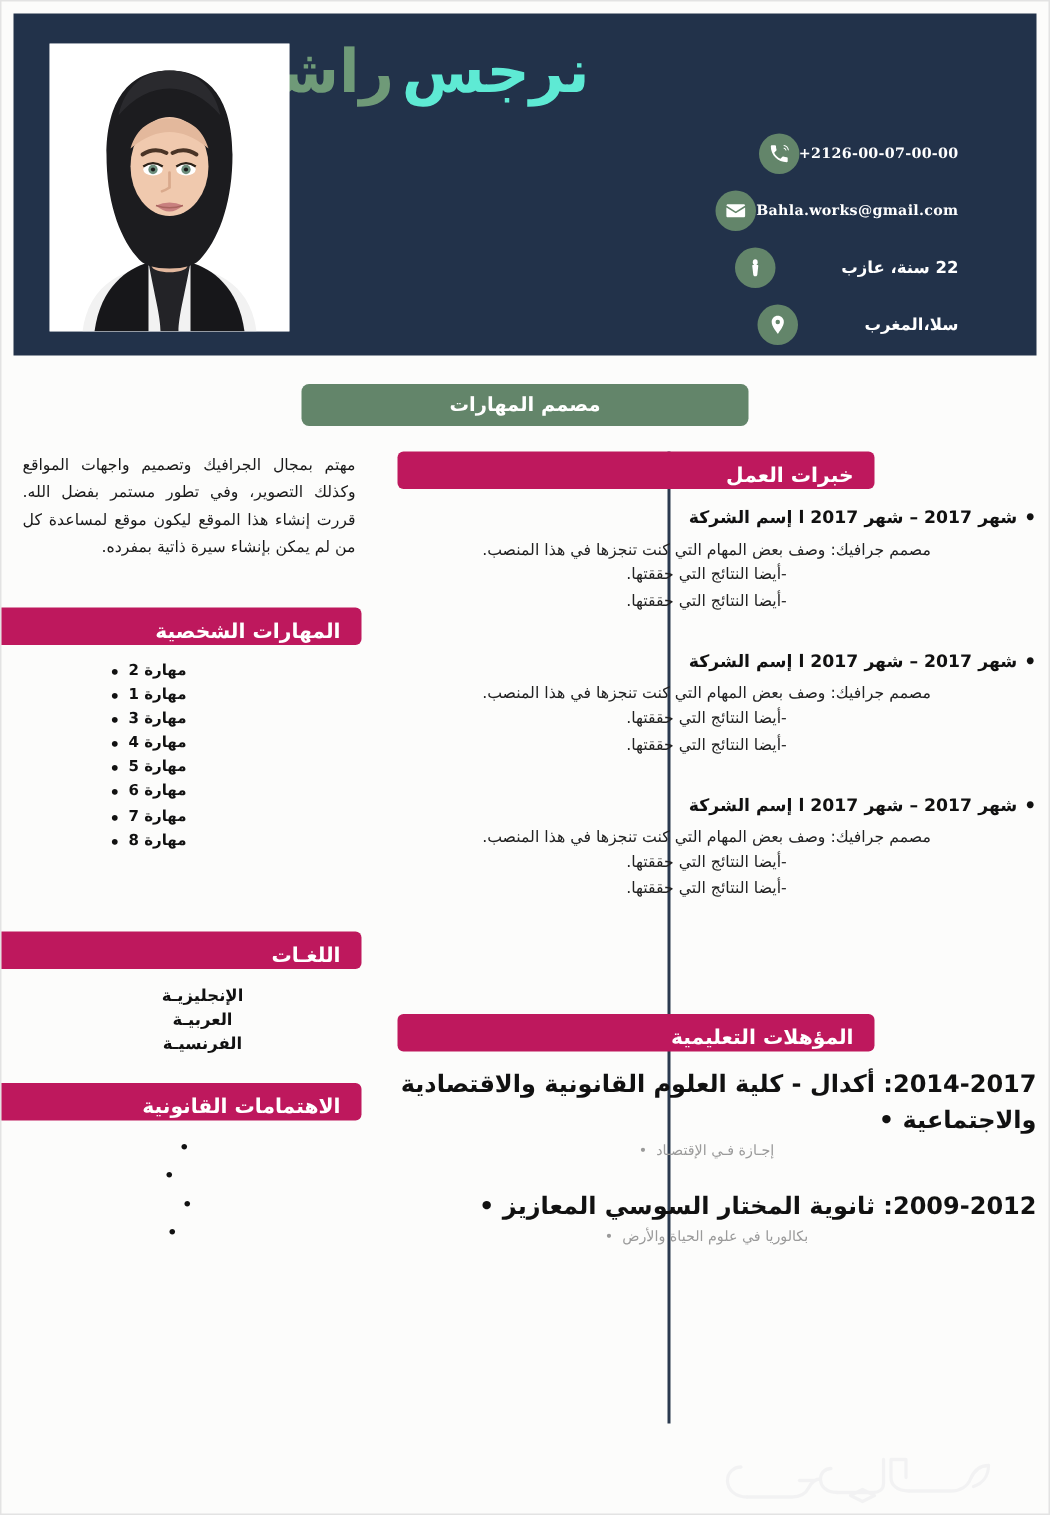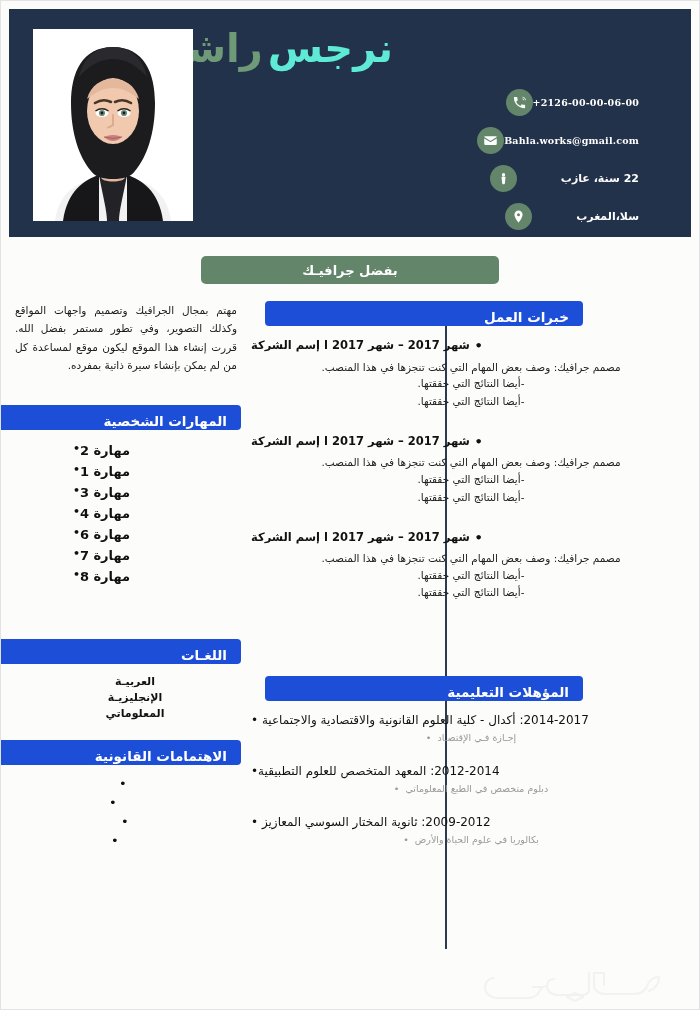--- a/index.html
+++ b/index.html
@@ -149,21 +149,21 @@
     position: absolute;
     top: 300px;
     right: 8px;
     width: 440px;
     direction: rtl;
   }
 
   .sec-bar {
     position: relative;
     height: 25px;
-    background: #1d4ed8;
+    background: #be185d;
     border-radius: 4px;
     overflow: hidden;
   }
   .sec-bar .sec-title {
     position: absolute;
     right: 14px;
     top: 8px;
     color: #ffffff;
     font-size: 13.5px;
     font-weight: bold;
@@ -174,21 +174,21 @@
     width: 318px;
     margin-right: 108px;
   }
 
   .exp-list { margin-top: 10px; }
   .exp-item { margin-bottom: 22px; }
   .exp-head {
     font-size: 11.5px;
     font-weight: bold;
     color: #111111;
-    text-align: left;
+    text-align: right;
     direction: rtl;
     line-height: 1.5;
   }
   .exp-head .bullet-dot {
     font-size: 13px;
     vertical-align: middle;
   }
   .exp-desc {
     font-size: 10.5px;
     color: #222222;
@@ -201,24 +201,24 @@
     font-size: 10.5px;
     color: #222222;
     text-align: center;
     line-height: 1.65;
     direction: rtl;
   }
 
   .edu-list { margin-top: 10px; }
   .edu-item { margin-bottom: 17px; }
   .edu-head {
-    font-size: 12px;
-    font-weight: normal;
+    font-size: 16px;
+    font-weight: bold;
     color: #111111;
-    text-align: left;
+    text-align: right;
     direction: rtl;
     line-height: 1.5;
   }
   .edu-sub {
     font-size: 9.5px;
     color: #9a9a9a;
     text-align: center;
     margin-top: 2px;
     direction: rtl;
     line-height: 1.5;
@@ -247,21 +247,21 @@
     padding: 0 10px 0 6px;
   }
 
   .skill-list {
     list-style: none;
     margin: 10px 0 0 0;
     padding: 0;
     direction: rtl;
   }
   .skill-list li {
-    font-size: 13px;
+    font-size: 10px;
     font-weight: bold;
     color: #111111;
     line-height: 1.62;
     text-align: center;
     padding-right: 46px;
     position: relative;
   }
   .skill-list li::after {
     content: "\2022";
     position: absolute;
@@ -335,21 +335,21 @@
     <div class="contact-list">
 
       <div class="contact-row">
         <span class="c-icon">
           <svg width="15" height="15" viewBox="0 0 24 24" fill="#ffffff">
             <path d="M6.6 10.8c1.4 2.8 3.8 5.2 6.6 6.6l2.2-2.2c.3-.3.7-.4 1-.2 1.1.4 2.4.6 3.6.6.6 0 1 .4 1 1V20c0 .6-.4 1-1 1C10.6 21 3 13.4 3 4c0-.6.4-1 1-1h3.5c.6 0 1 .4 1 1 0 1.3.2 2.5.6 3.6.1.4 0 .8-.2 1l-2.3 2.2z"></path>
             <path d="M16.5 3.2c0-.3.3-.6.6-.5 2.6.4 4.7 2.5 5.1 5.1.1.3-.2.6-.5.6-.3 0-.5-.2-.6-.5-.3-2.1-2-3.8-4.1-4.1-.3-.1-.5-.3-.5-.6z"></path>
             <path d="M16.6 6.1c0-.3.3-.5.6-.4 1.2.3 2.1 1.2 2.4 2.4.1.3-.1.6-.4.6-.2 0-.4-.1-.5-.4-.2-.8-.8-1.4-1.7-1.7-.2 0-.4-.2-.4-.5z"></path>
           </svg>
         </span>
-        <span class="c-text ltr">+2126-00-00-06-00</span>
+        <span class="c-text ltr">+2126-00-07-00-00</span>
       </div>
 
       <div class="contact-row">
         <span class="c-icon">
           <svg width="15" height="15" viewBox="0 0 24 24" fill="#ffffff">
             <path d="M2 6.5c0-.8.7-1.5 1.5-1.5h17c.8 0 1.5.7 1.5 1.5l-10 6.2-10-6.2z"></path>
             <path d="M2 8.6l9.5 5.9c.3.2.7.2 1 0L22 8.6v9c0 .8-.7 1.4-1.5 1.4h-17c-.8 0-1.5-.6-1.5-1.4v-9z"></path>
           </svg>
         </span>
         <span class="c-text ltr">Bahla.works@gmail.com</span>
@@ -413,21 +413,21 @@
         <path d="M80 86 v10 q-3 2 -5 2.5" stroke="#d9a98c" stroke-width="1.8" fill="none" stroke-linecap="round"></path>
 
         <path d="M71 108 q9 -4 18 0 q-9 8 -18 0 z" fill="#c8807f"></path>
         <path d="M71 108 q9 3 18 0" stroke="#a9645f" stroke-width="1" fill="none"></path>
       </svg>
     </div>
 
   </div>
 
   <div class="jobtitle-wrap">
-    <div class="jobtitle">بفضل جرافيـك</div>
+    <div class="jobtitle">مصمم المهارات</div>
   </div>
 
   <div class="divider"></div>
 
   <div class="main-col">
 
     <div class="sec-bar main-bar">
       <span class="sec-title">خبرات العمل</span>
     </div>
 
@@ -472,28 +472,20 @@
 
       <div class="edu-item">
         <div class="edu-head">
           <span>2014-2017: أكدال - كلية العلوم القانونية والاقتصادية والاجتماعية</span><span class="bullet-dot">&nbsp;•</span>
         </div>
         <div class="edu-sub">
           <span>إجـازة فـي الإقتصـاد</span><span>&nbsp;&nbsp;•</span>
         </div>
       </div>
 
-      <div class="edu-item">
-        <div class="edu-head">
-          <span>2012-2014: المعهد المتخصص للعلوم التطبيقية</span><span class="bullet-dot">•</span>
-        </div>
-        <div class="edu-sub">
-          <span>دبلوم متخصص في الطبع المعلوماتي</span><span>&nbsp;&nbsp;•</span>
-        </div>
-      </div>
 
       <div class="edu-item">
         <div class="edu-head">
           <span>2009-2012: ثانوية المختار السوسي المعازيز</span><span class="bullet-dot">&nbsp;•</span>
         </div>
         <div class="edu-sub">
           <span>بكالوريا في علوم الحياة والأرض</span><span>&nbsp;&nbsp;•</span>
         </div>
       </div>
 
@@ -509,35 +501,36 @@
 
     <div class="sec-bar side-bar">
       <span class="sec-title">المهارات الشخصية</span>
     </div>
 
     <ul class="skill-list">
       <li>مهارة 2</li>
       <li>مهارة 1</li>
       <li>مهارة 3</li>
       <li>مهارة 4</li>
+      <li>مهارة 5</li>
       <li>مهارة 6</li>
       <li>مهارة 7</li>
       <li>مهارة 8</li>
     </ul>
 
     <div class="spacer-lg"></div>
 
     <div class="sec-bar side-bar">
       <span class="sec-title">اللغـات</span>
     </div>
 
     <div class="lang-list">
+      <div>الإنجليزيـة</div>
       <div>العربيـة</div>
-      <div>الإنجليزيـة</div>
-      <div>المعلوماتي</div>
+      <div>الفرنسيـة</div>
     </div>
 
     <div class="spacer-sm"></div>
 
     <div class="sec-bar side-bar">
       <span class="sec-title">الاهتمامات القانونية</span>
     </div>
 
     <ul class="hobby-list">
       <li></li>

